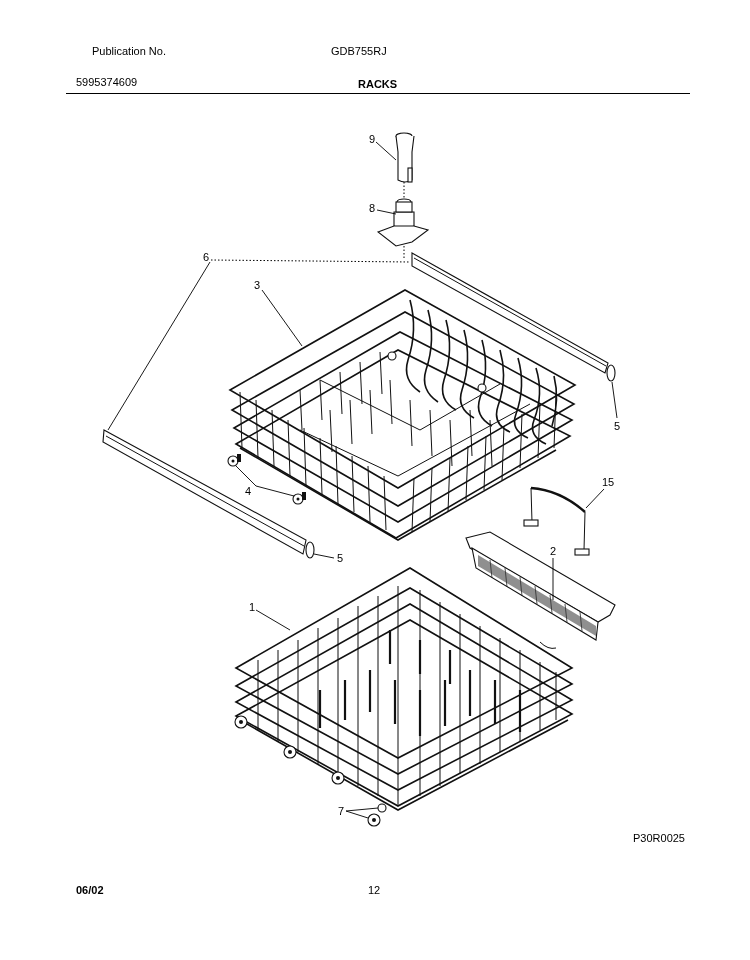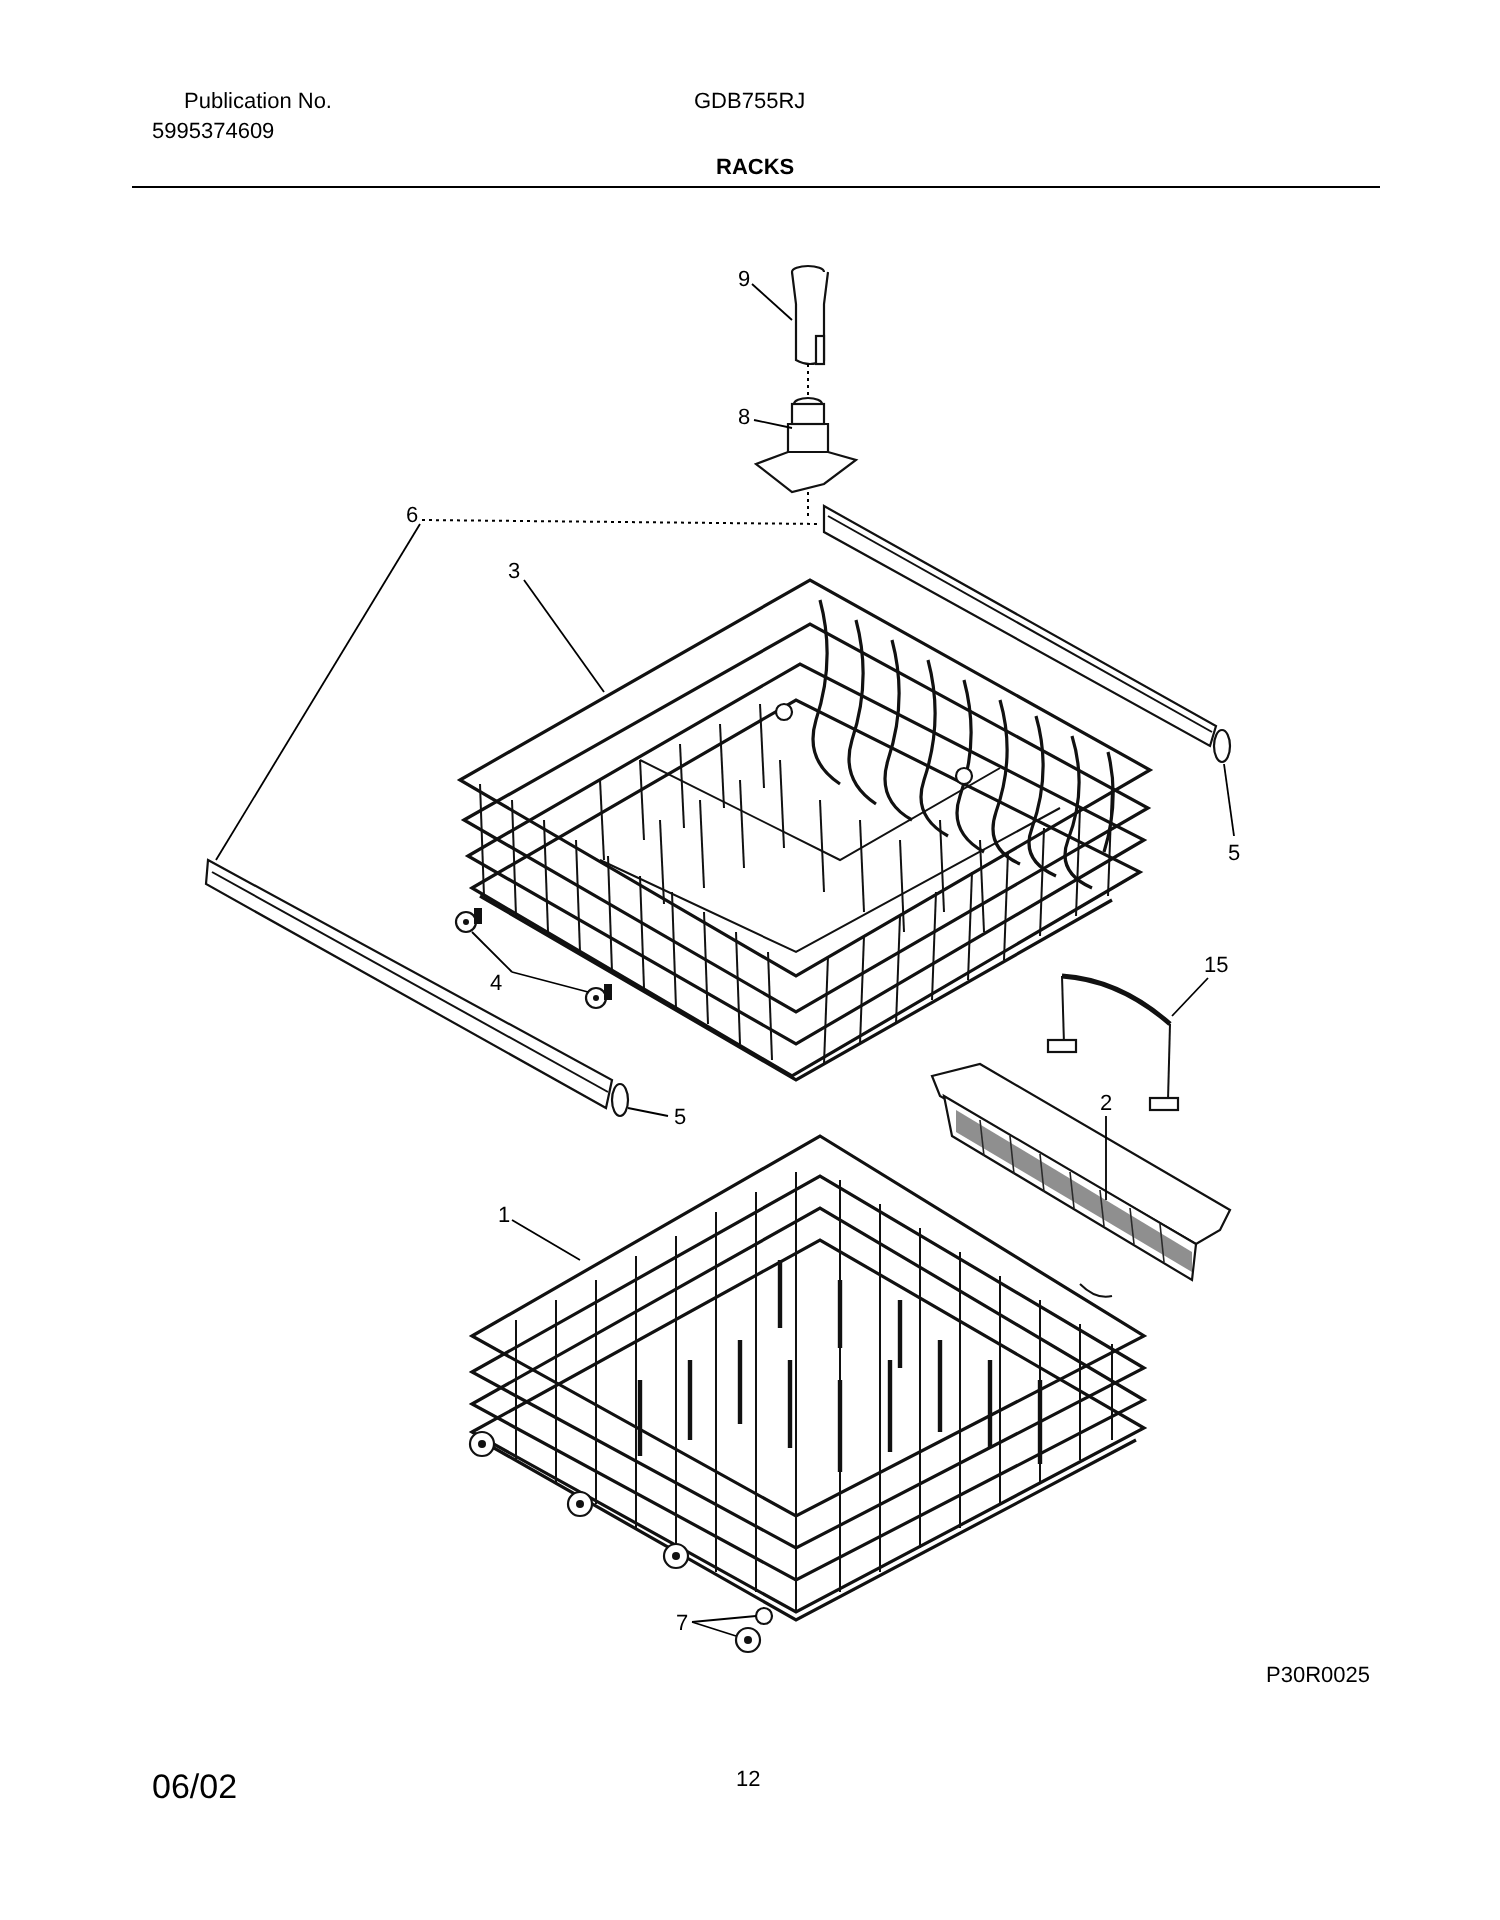--- a/index.html
+++ b/index.html
@@ -1,25 +1,25 @@
 <!DOCTYPE html>
 <html><head>
 <meta charset="utf-8">
 <style>
   html, body { margin: 0; padding: 0; background: #ffffff; }
   body { width: 750px; height: 960px; position: relative; overflow: hidden;
          font-family: "Liberation Sans", sans-serif; color: #000; }
   .hdr { position: absolute; font-size: 11px; line-height: 13px; }
   #pub-label { left: 92px; top: 45px; }
-  #pub-number { left: 76px; top: 60px; }
-  #model { left: 347px; top: 45px; }
+  #pub-number { left: 76px; top: 76px; }
+  #model { left: 331px; top: 45px; }
   #section { left: 358px; top: 78px; font-weight: bold; }
   #rule { position: absolute; left: 66px; top: 93px; width: 624px; height: 1px; background: #000; }
   #figure-code { position: absolute; left: 592px; top: 832px; font-size: 11px; padding-left: 41px; }
-  #date { position: absolute; left: 76px; top: 884px; font-size: 17px; }
+  #date { position: absolute; left: 76px; top: 884px; font-size: 11px; font-weight: bold; }
   #page { position: absolute; left: 368px; top: 884px; font-size: 11px; }
   svg#diagram { position: absolute; left: 0; top: 0; }
   .callout { font-family: "Liberation Sans", sans-serif; font-size: 11px; fill: #000; }
   .w { fill: none; stroke: #111; stroke-width: 1.6; }
   .wt { fill: none; stroke: #111; stroke-width: 1; }
   .lead { fill: none; stroke: #000; stroke-width: 0.9; }
   .dot { fill: none; stroke: #000; stroke-width: 1; stroke-dasharray: 1.5 2; }
   .part { fill: #fff; stroke: #111; stroke-width: 1.1; }
 </style>
 </head>

